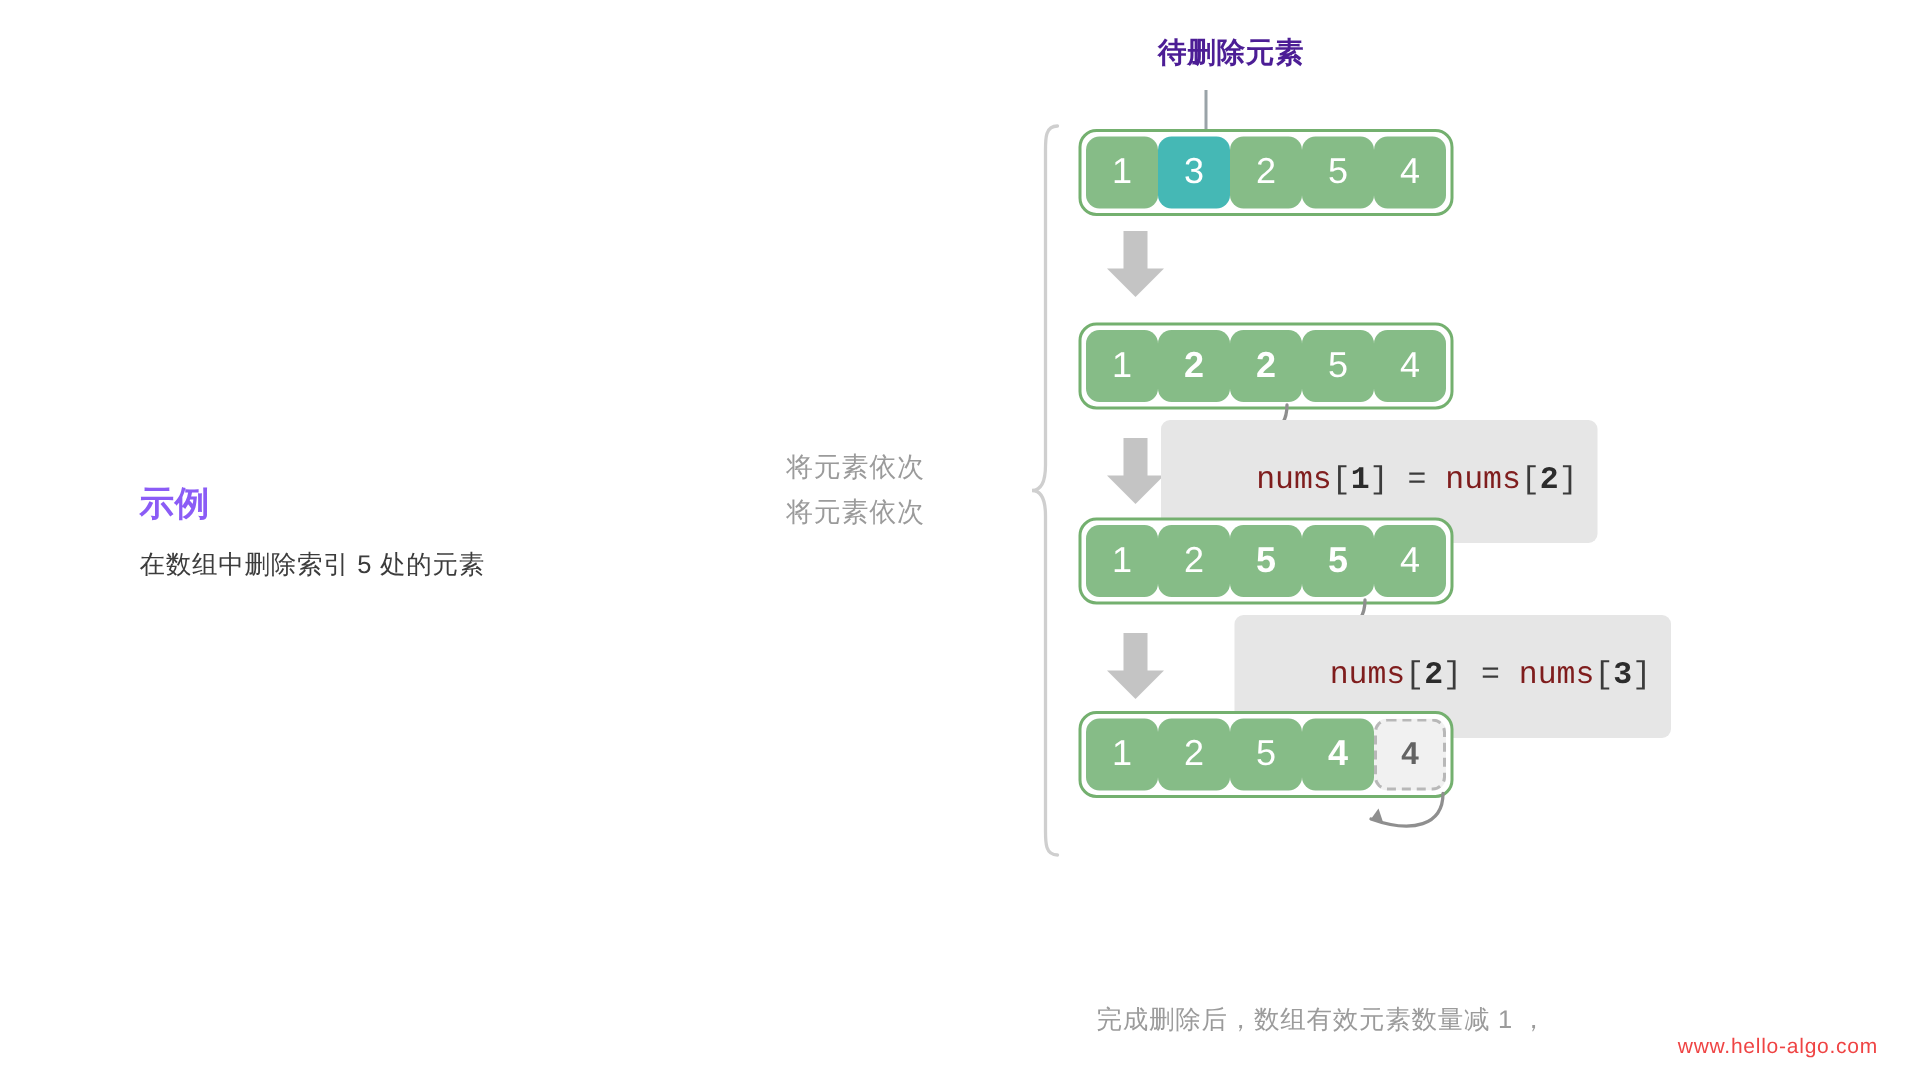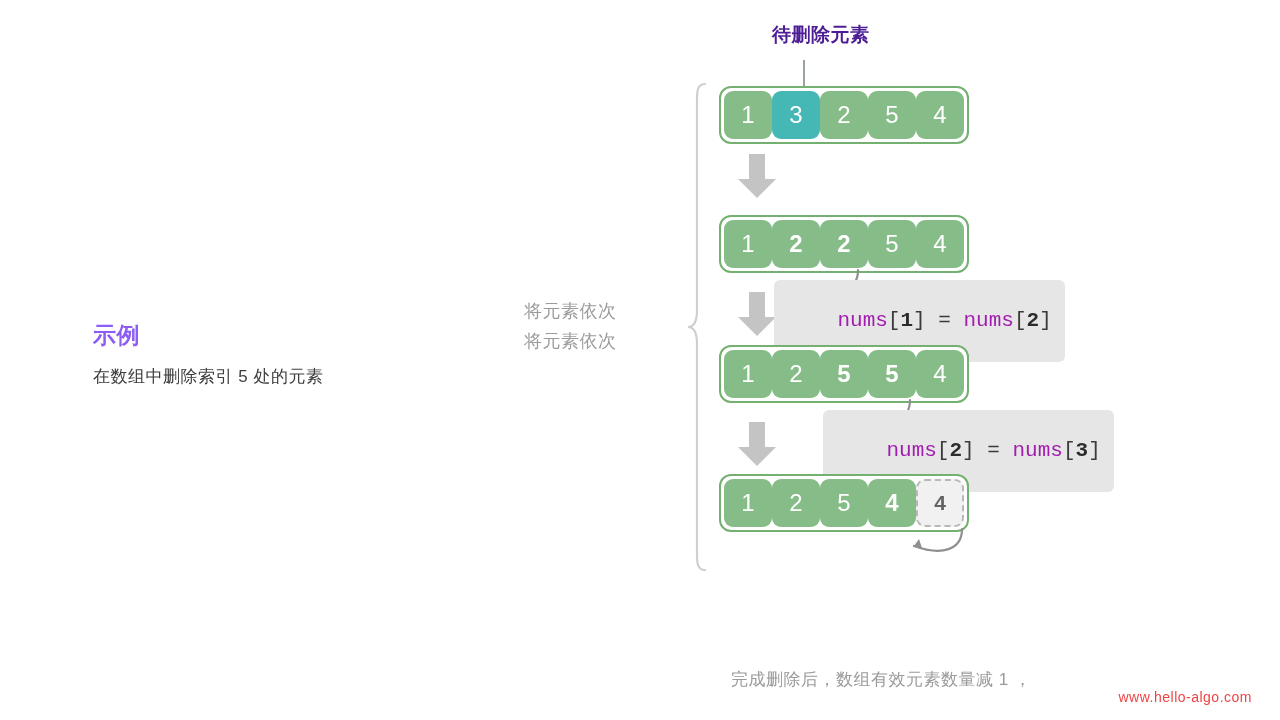--- a/index.html
+++ b/index.html
@@ -128,21 +128,21 @@
     position: absolute;
     background: #e6e6e6;
     border-radius: 6px;
     padding: 6px 13px 7px 13px;
     font-family: "Liberation Mono", "DejaVu Sans Mono", monospace;
     font-size: 21px;
     white-space: pre;
     color: #3b3b3b;
     letter-spacing: 0px;
   }
-  .code-chip .id  { color: #a21caf; }
+  .code-chip .id  { color: #7f1d1d; }
   .code-chip .br  { color: #3b3b3b; }
   .code-chip .num { color: #2c2c2c; font-weight: bold; }
   .code-chip .eq  { color: #3b3b3b; }
 
   
   .copy-arrow { position: absolute; }
 
   
   #bottom-caption {
     position: absolute;

